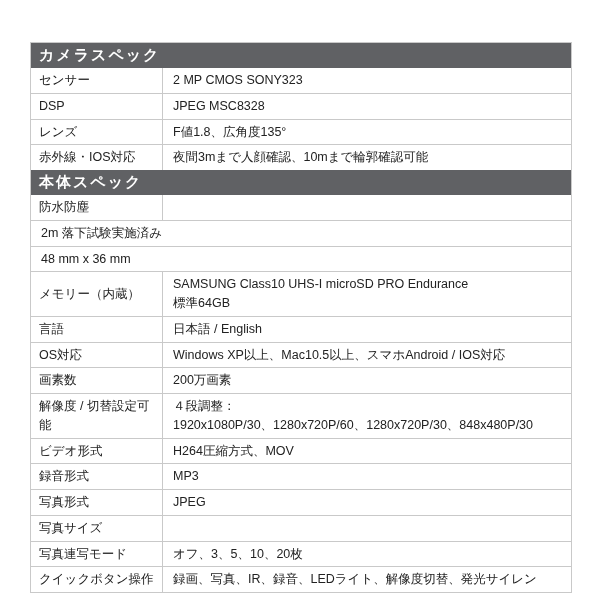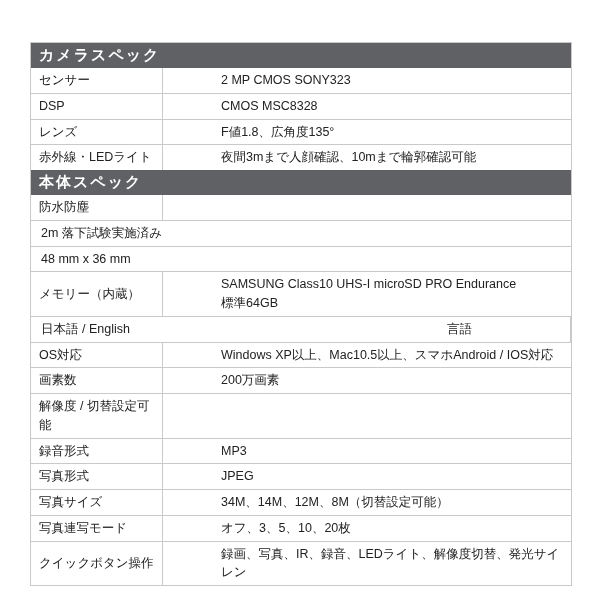--- a/index.html
+++ b/index.html
@@ -25,21 +25,20 @@
     font-size:15px;
     letter-spacing:2px;
     padding:3px 8px 4px 8px;
     line-height:1.2;
   }
   .row{
     display:flex;
     border-top:1px solid var(--border);
     min-height:23px;
     align-items:flex-start;
-    gap:48px;
   }
   .row:first-child{border-top:none;}
   .section-header + .row{border-top:none;}
   .cell{
     font-size:12.5px;
     line-height:1.5;
     padding:3px 8px;
   }
   .cell.label{
     width:132px;
@@ -61,73 +60,78 @@
 <div class="spec-table">
 
   <div class="section-header">カメラスペック</div>
 
   <div class="row">
     <div class="cell label">センサー</div>
     <div class="cell value">2 MP CMOS SONY323</div>
   </div>
   <div class="row">
     <div class="cell label">DSP</div>
-    <div class="cell value">CMOS MSC8328</div>
+    <div class="cell value">JPEG MSC8328</div>
   </div>
   <div class="row">
     <div class="cell label">レンズ</div>
     <div class="cell value">F値1.8、広角度135°</div>
   </div>
   <div class="row">
-    <div class="cell label">赤外線・LEDライト</div>
+    <div class="cell label">赤外線・IOS対応</div>
     <div class="cell value">夜間3mまで人顔確認、10mまで輪郭確認可能</div>
   </div>
 
   <div class="section-header">本体スペック</div>
 
   <div class="row">
     <div class="cell label">防水防塵</div>
   </div>
   <div class="row">
     <div class="cell value">2m 落下試験実施済み</div>
   </div>
   <div class="row">
     <div class="cell value">48 mm x 36 mm</div>
   </div>
   <div class="row">
     <div class="cell label">メモリー（内蔵）</div>
     <div class="cell value">SAMSUNG Class10 UHS-I microSD PRO Endurance
 標準64GB</div>
   </div>
   <div class="row">
+    <div class="cell label">言語</div>
     <div class="cell value">日本語 / English</div>
-    <div class="cell label">言語</div>
   </div>
   <div class="row">
     <div class="cell label">OS対応</div>
     <div class="cell value">Windows XP以上、Mac10.5以上、スマホAndroid / IOS対応</div>
   </div>
   <div class="row">
     <div class="cell label">画素数</div>
     <div class="cell value">200万画素</div>
   </div>
   <div class="row">
     <div class="cell label">解像度 / 切替設定可能</div>
+    <div class="cell value">４段調整：
+1920x1080P/30、1280x720P/60、1280x720P/30、848x480P/30</div>
+  </div>
+  <div class="row">
+    <div class="cell label">ビデオ形式</div>
+    <div class="cell value">H264圧縮方式、MOV</div>
   </div>
   <div class="row">
     <div class="cell label">録音形式</div>
     <div class="cell value">MP3</div>
   </div>
   <div class="row">
     <div class="cell label">写真形式</div>
     <div class="cell value">JPEG</div>
   </div>
   <div class="row">
     <div class="cell label">写真サイズ</div>
-    <div class="cell value">34M、14M、12M、8M（切替設定可能）</div>
   </div>
   <div class="row">
     <div class="cell label">写真連写モード</div>
     <div class="cell value">オフ、3、5、10、20枚</div>
   </div>
   <div class="row">
     <div class="cell label">クイックボタン操作</div>
     <div class="cell value">録画、写真、IR、録音、LEDライト、解像度切替、発光サイレン</div>
   </div>
 

